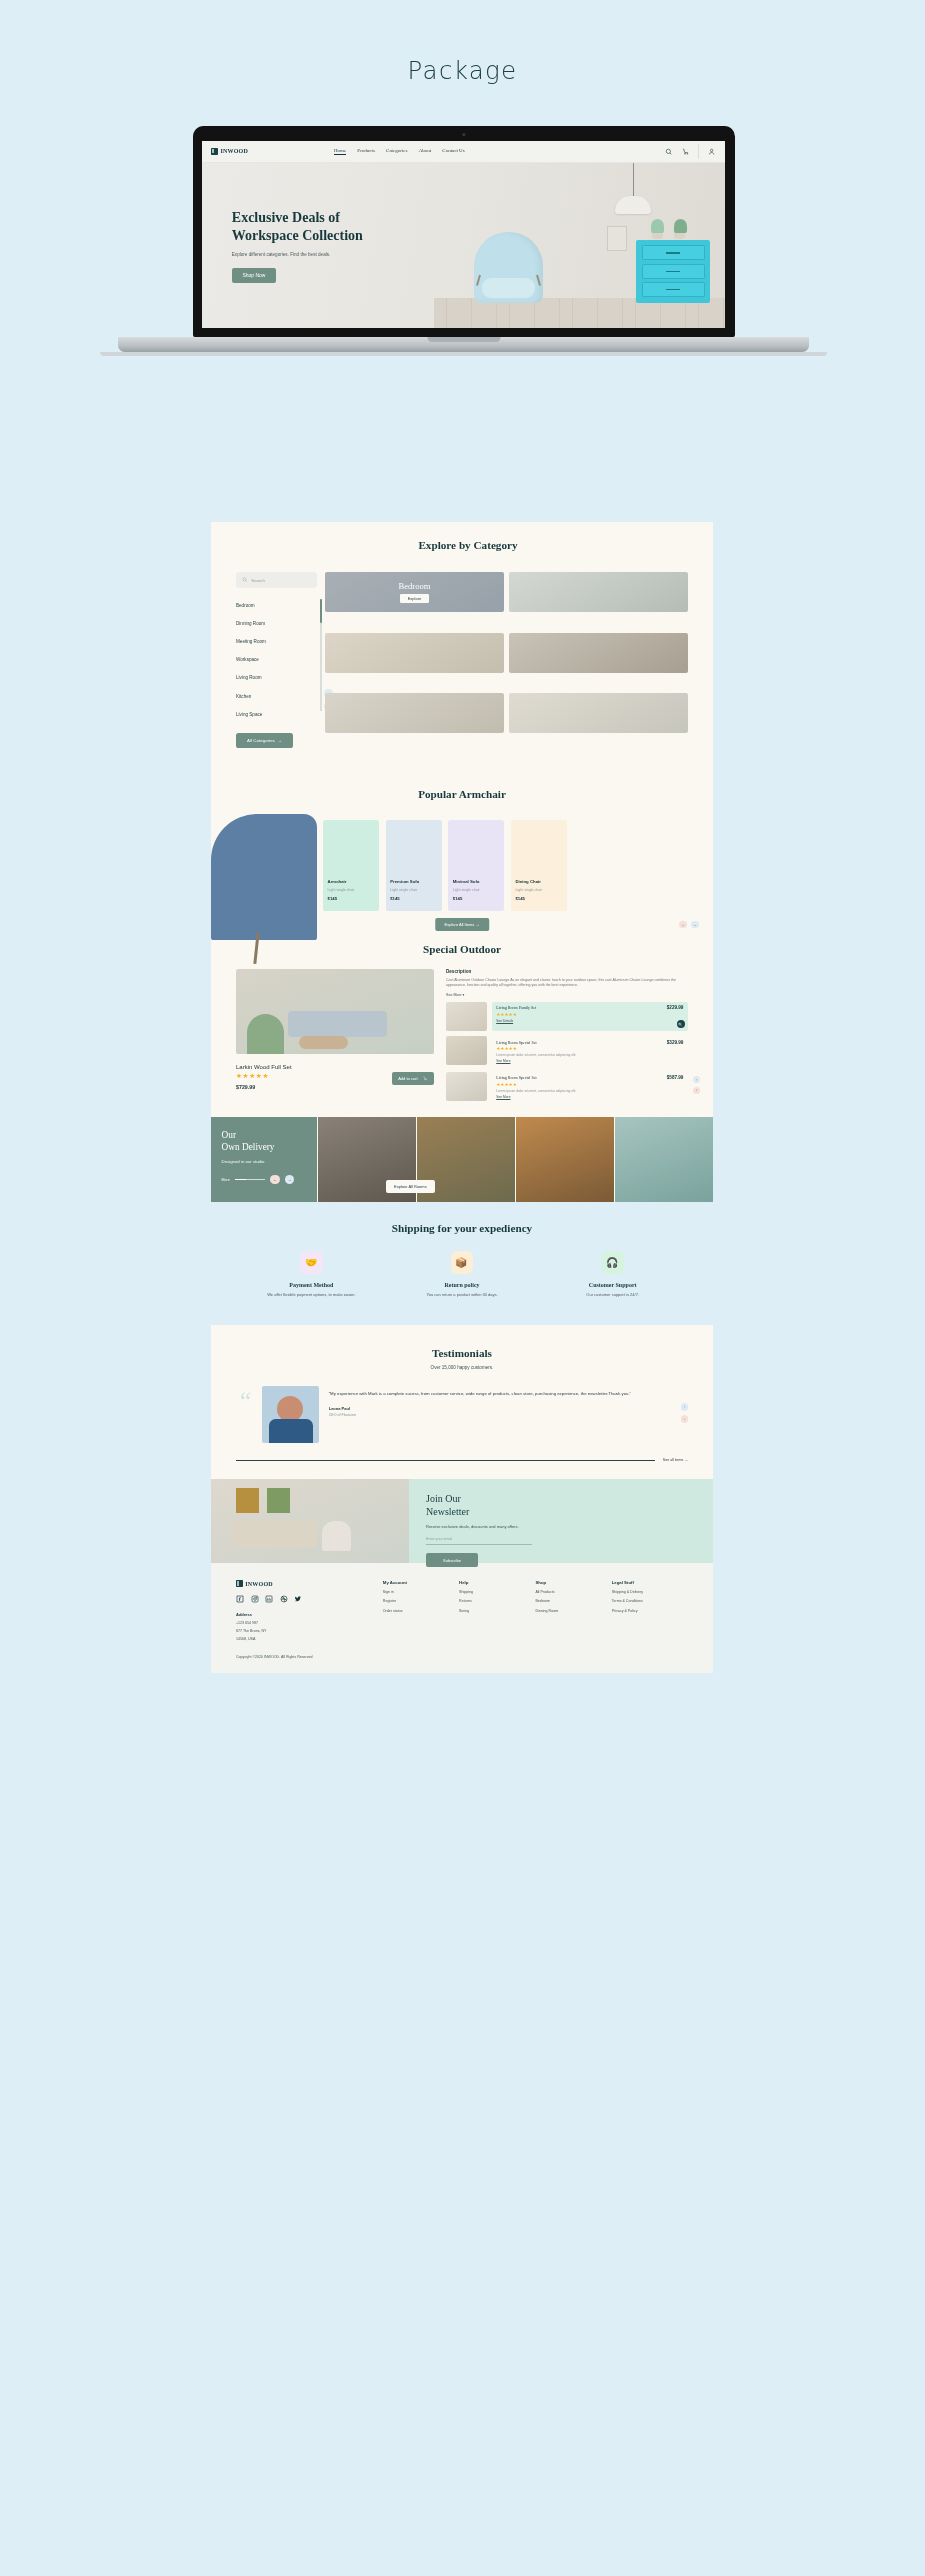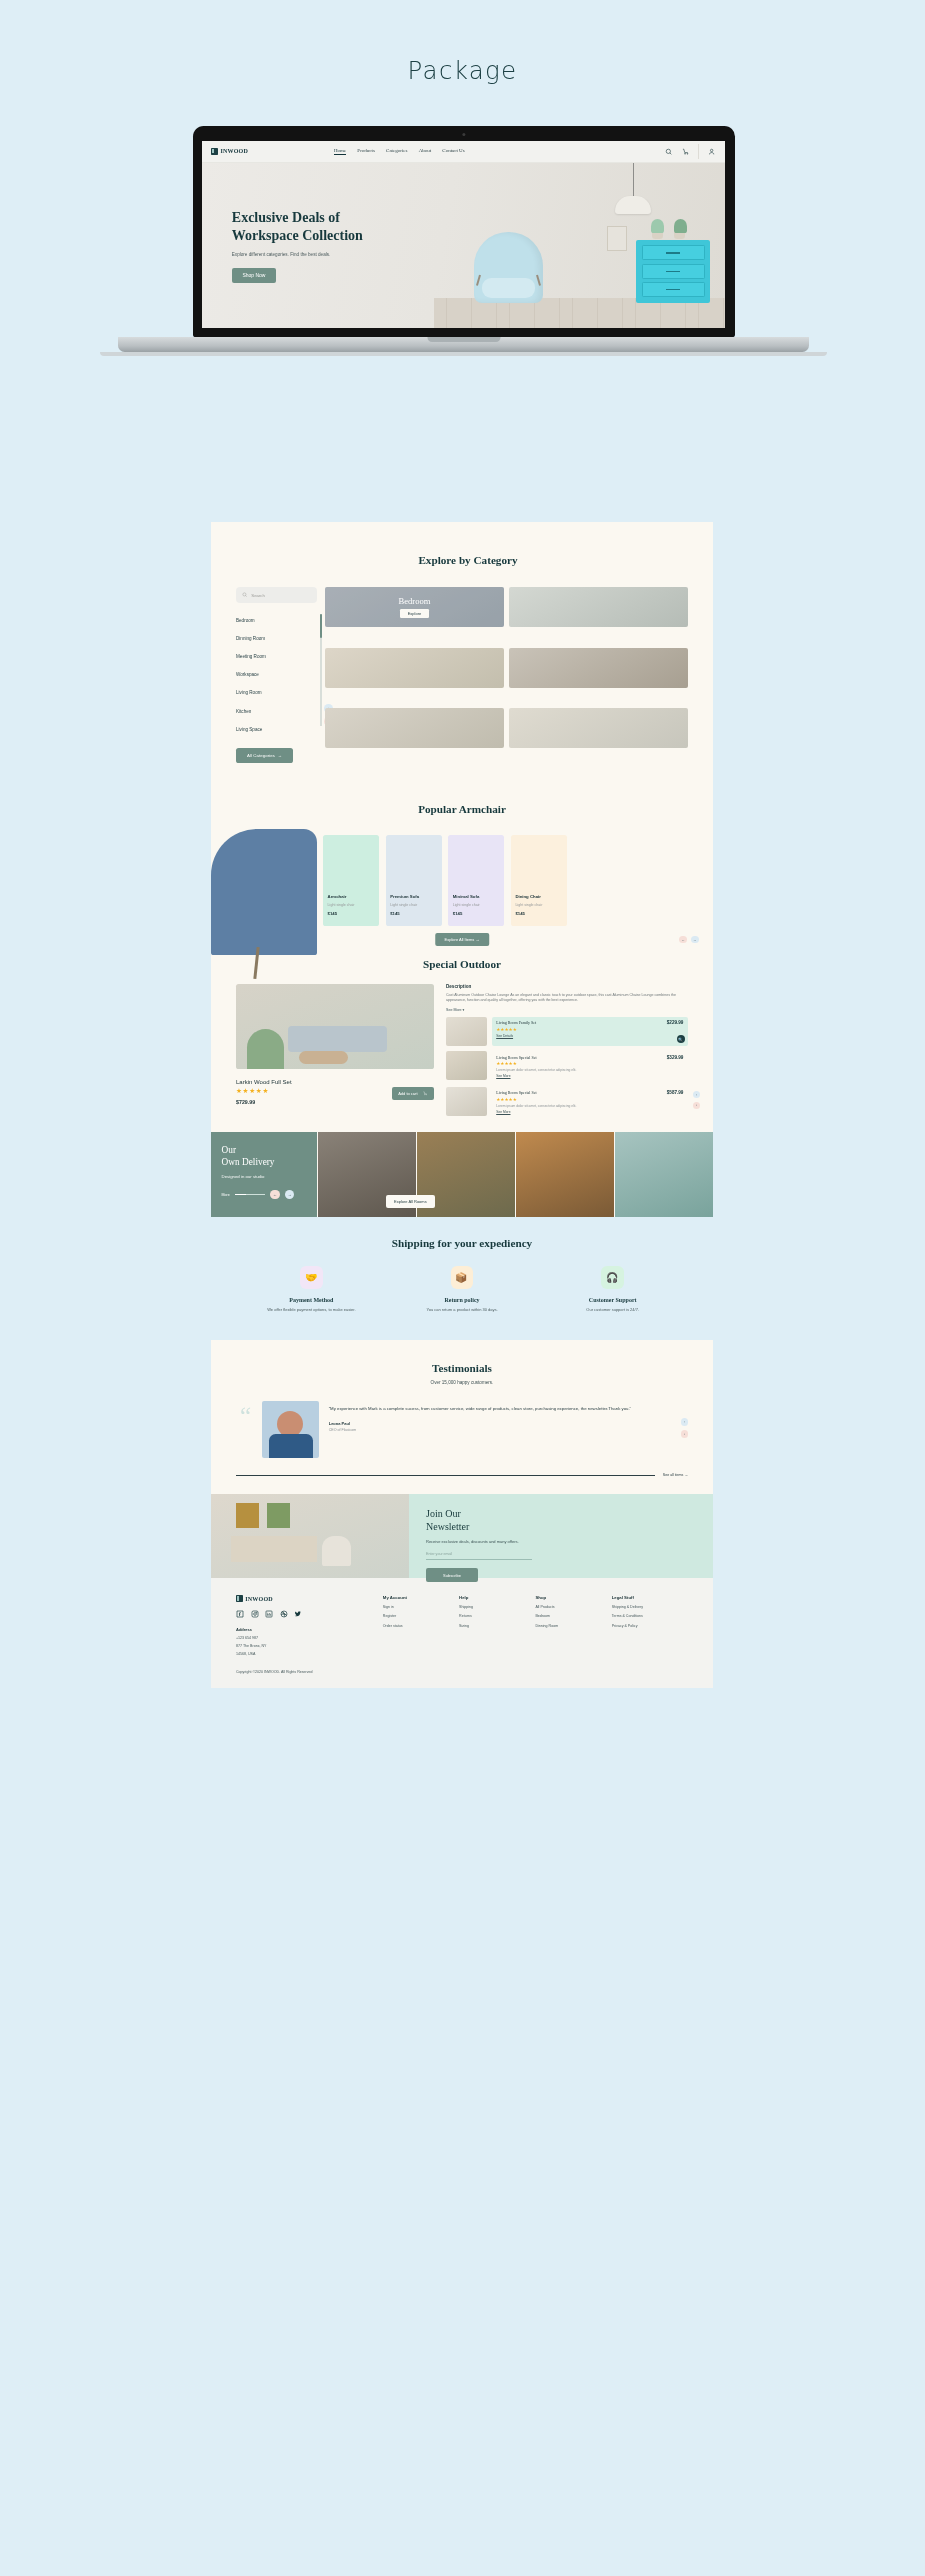--- a/index.html
+++ b/index.html
@@ -314,21 +314,21 @@
   </div>
   <div class="laptop-base">
     <div class="laptop-notch"></div>
   </div>
   <div class="laptop-foot"></div>
 </div>
 
 <div class="longpage">
 
   <div>
-    <div class="sec-title" style="padding-top:32px;margin-left:12px;">Explore by Category</div>
+    <div class="sec-title" style="padding-top:17px;margin-left:12px;">Explore by Category</div>
     <div class="cat-wrap">
       <div class="cat-left">
         <div class="search-box">
           <svg style="width:5.3px;height:5.3px;color:#9b9b97" viewBox="0 0 24 24" fill="none" stroke="currentColor" stroke-width="2">
               <circle cx="11" cy="11" r="7"></circle>
               <line x1="16" y1="16" x2="21" y2="21"></line>
             </svg>
           <span class="search-ph">Search</span>
         </div>
         <div class="cat-list">

